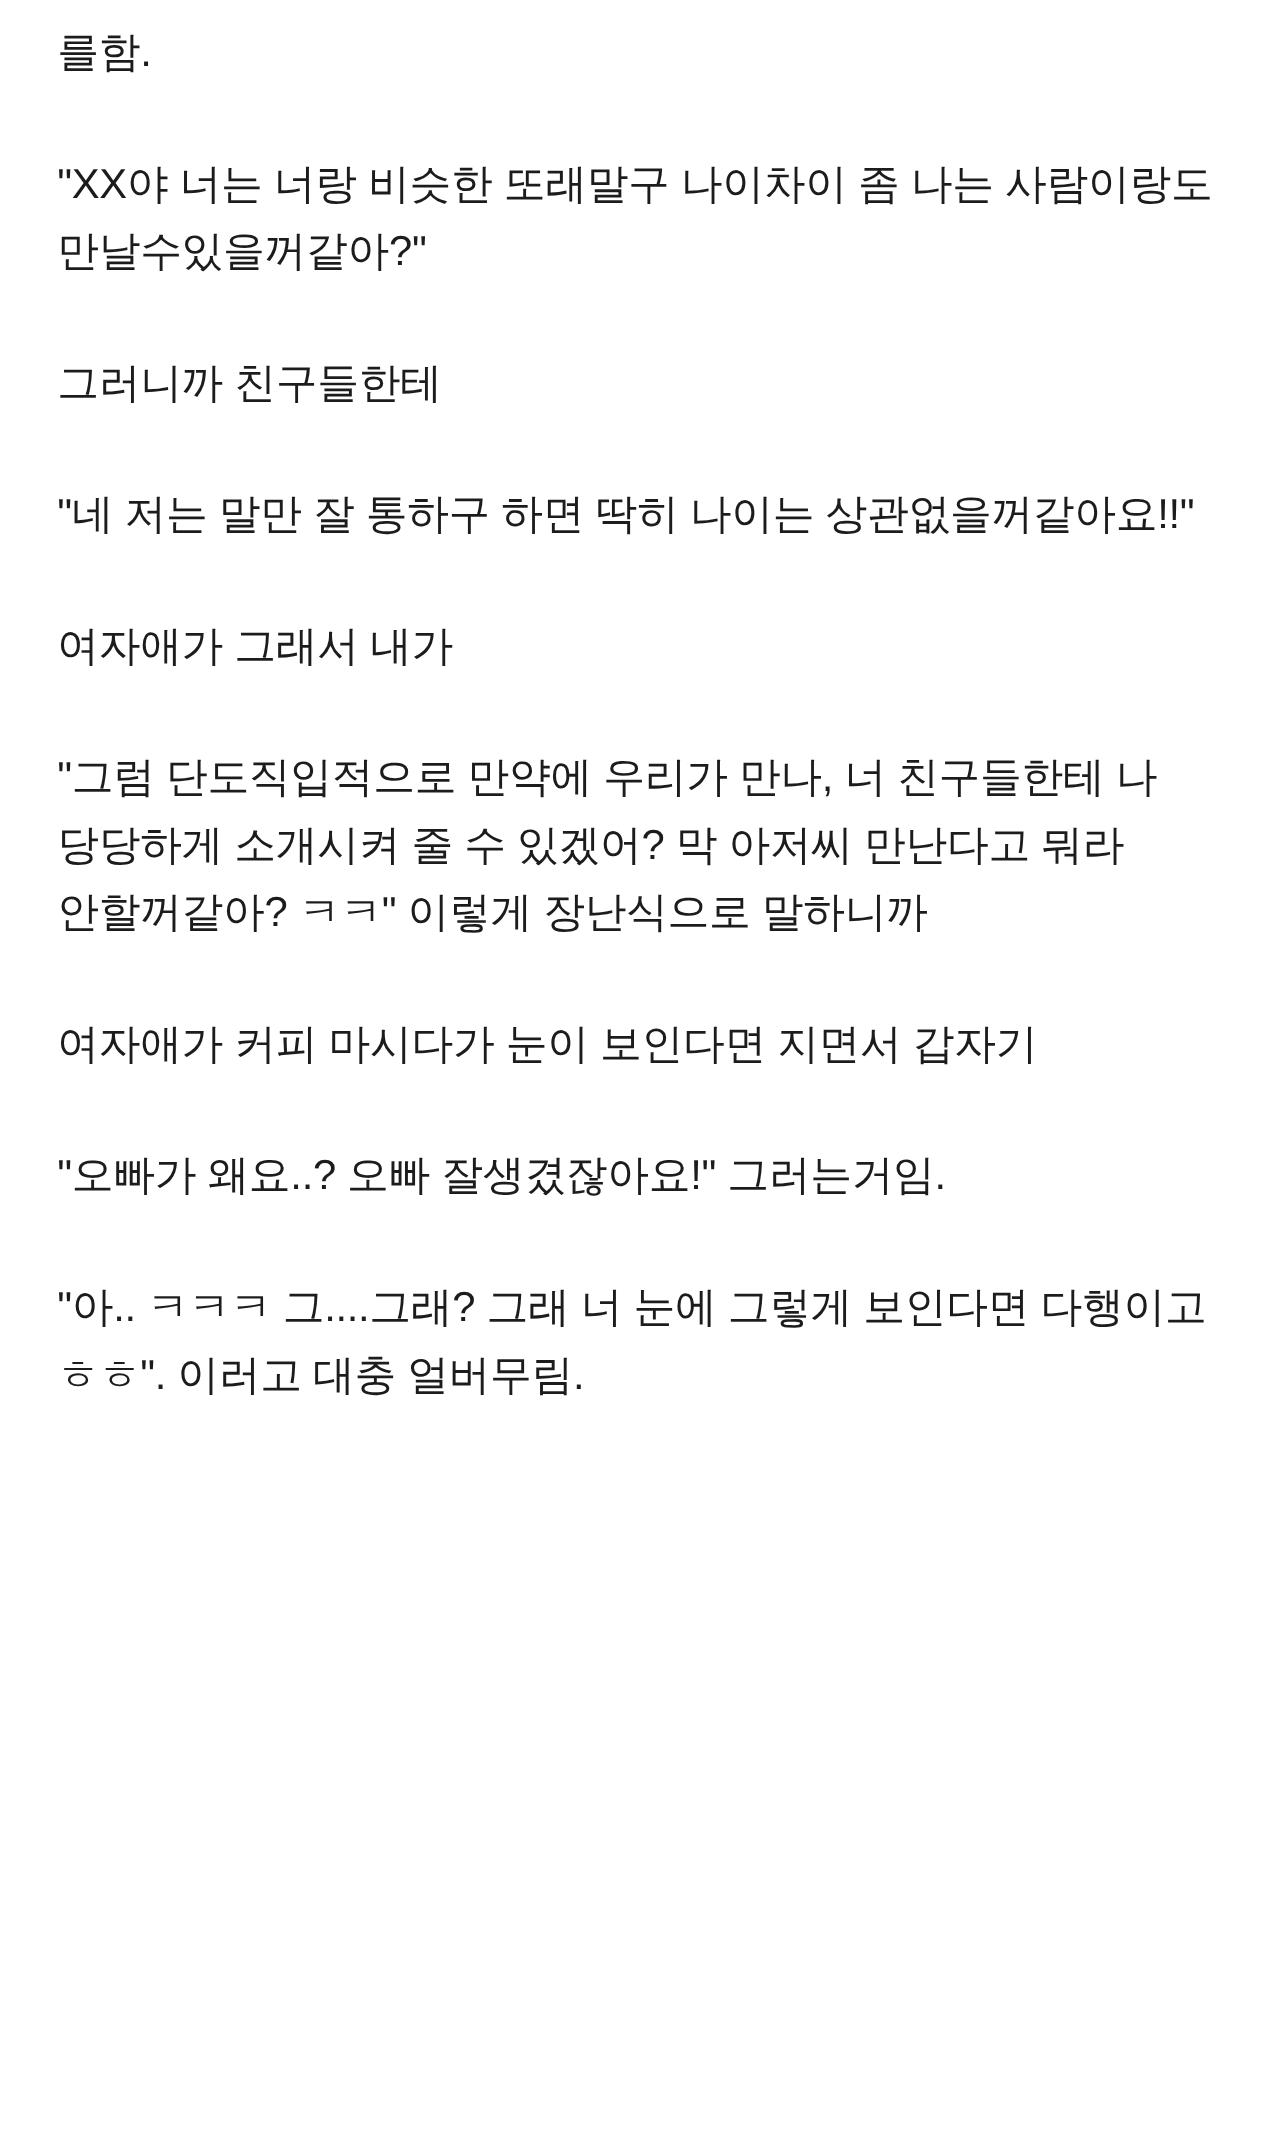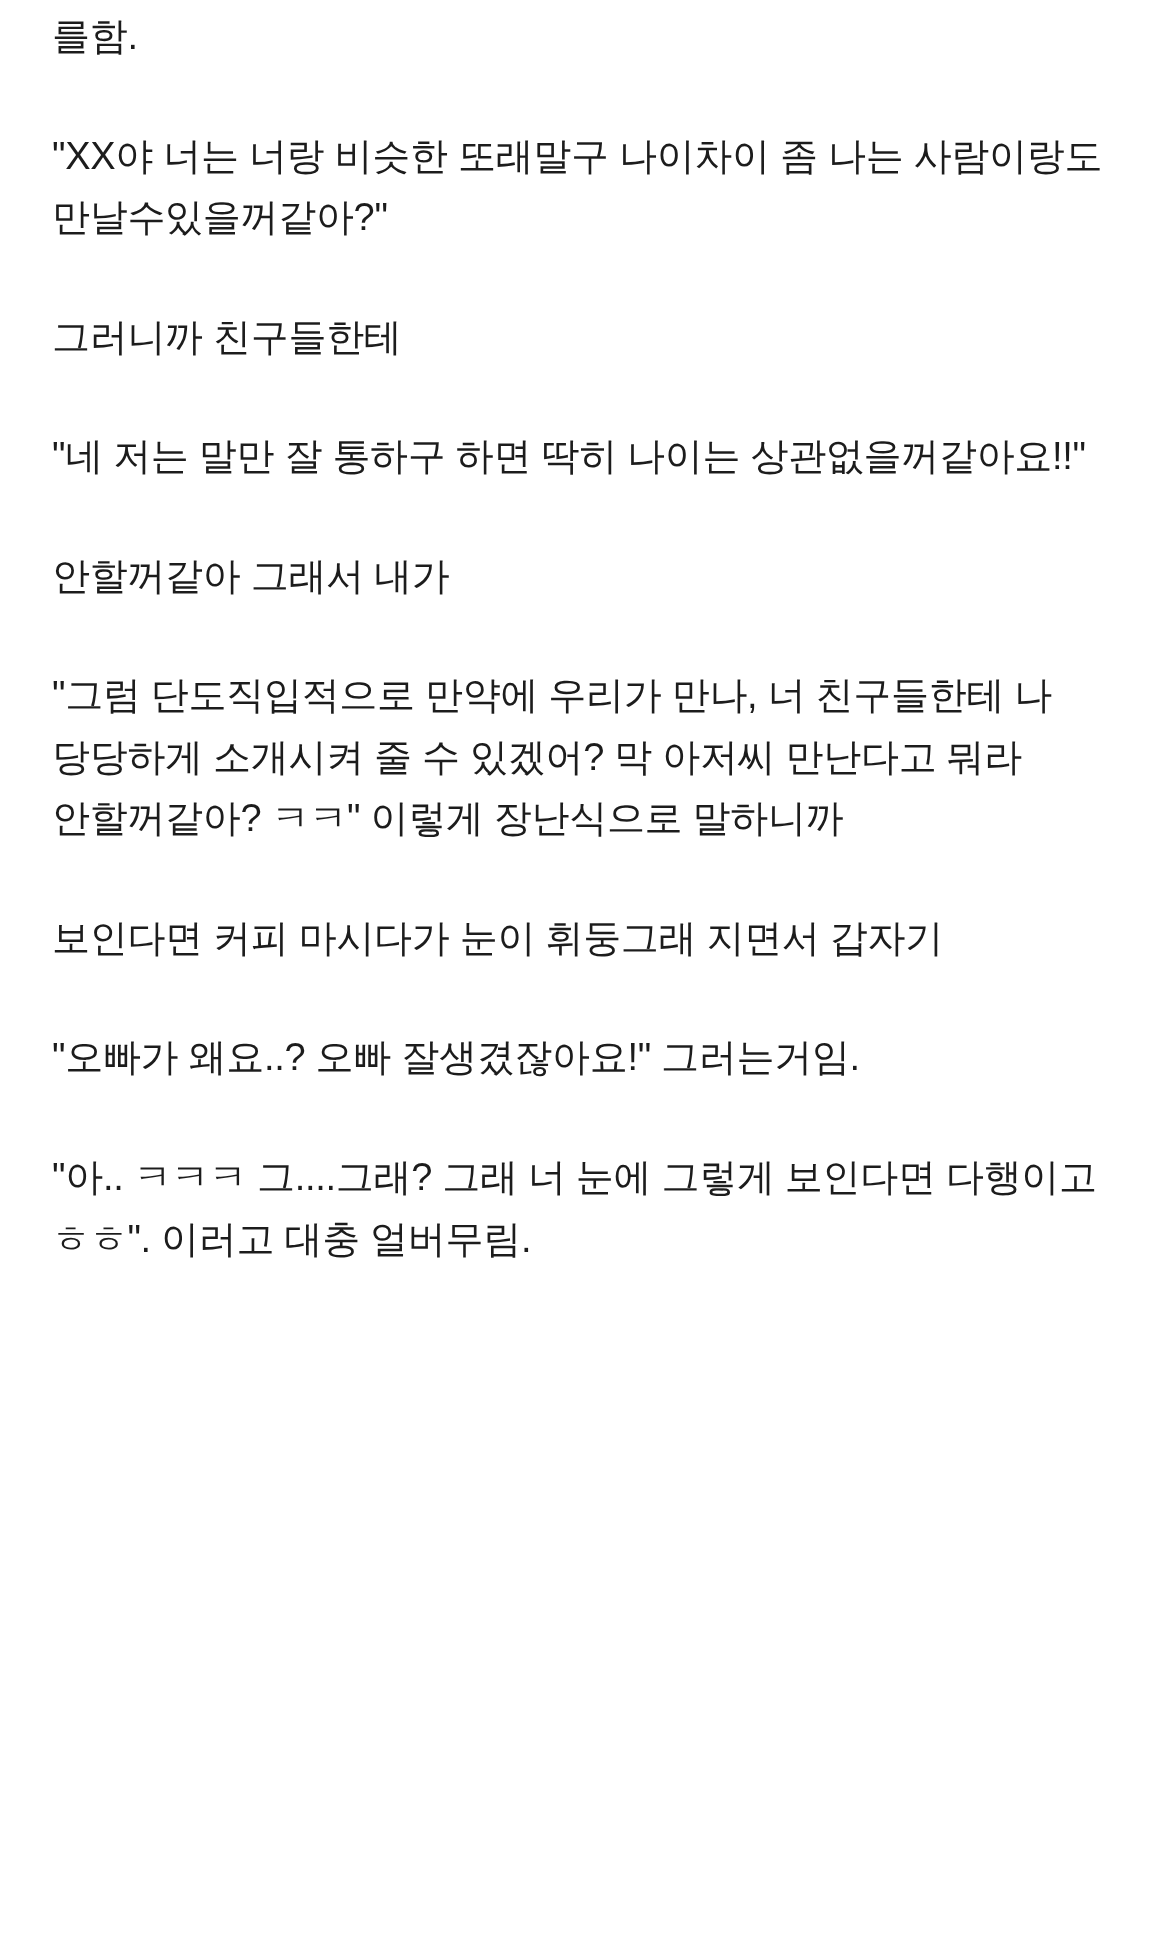--- a/index.html
+++ b/index.html
@@ -14,21 +14,21 @@
     color: #1a1a1a;
   }
   .page {
     width: 1170px;
     min-height: 1948px;
     box-sizing: border-box;
     padding: 0 52px;
     background: #ffffff;
   }
   .post-body {
-    padding-top: 0;
+    padding-top: 12px;
   }
   .para {
     font-size: 38px;
     line-height: 1.62;
     letter-spacing: -0.3px;
     color: #1c1c1c;
     margin: 0 0 58px 0;
     word-break: keep-all;
     white-space: pre-wrap;
   }
@@ -42,19 +42,19 @@
 </style>
 </head>
 <body>
 
 <div class="page">
   <article class="post-body">
     <p class="para first">를함.</p>
     <p class="para">"XX야 너는 너랑 비슷한 또래말구 나이차이 좀 나는 사람이랑도 만날수있을꺼같아?"</p>
     <p class="para">그러니까 친구들한테</p>
     <p class="para">"네 저는 말만 잘 통하구 하면 딱히 나이는 상관없을꺼같아요!!"</p>
-    <p class="para">안할꺼같아 그래서 내가</p>
+    <p class="para">여자애가 그래서 내가</p>
     <p class="para">"그럼 단도직입적으로 만약에 우리가 만나, 너 친구들한테 나 당당하게 소개시켜 줄 수 있겠어? 막 아저씨 만난다고 뭐라 안할꺼같아? ㅋㅋ" 이렇게 장난식으로 말하니까</p>
-    <p class="para">보인다면 커피 마시다가 눈이 휘둥그래 지면서 갑자기</p>
+    <p class="para">여자애가 커피 마시다가 눈이 보인다면 지면서 갑자기</p>
     <p class="para">"오빠가 왜요..? 오빠 잘생겼잖아요!" 그러는거임.</p>
     <p class="para tight">"아.. ㅋㅋㅋ 그....그래? 그래 너 눈에 그렇게 보인다면 다행이고 ㅎㅎ". 이러고 대충 얼버무림.</p>
   </article>
 </div>
 
 </body></html>

